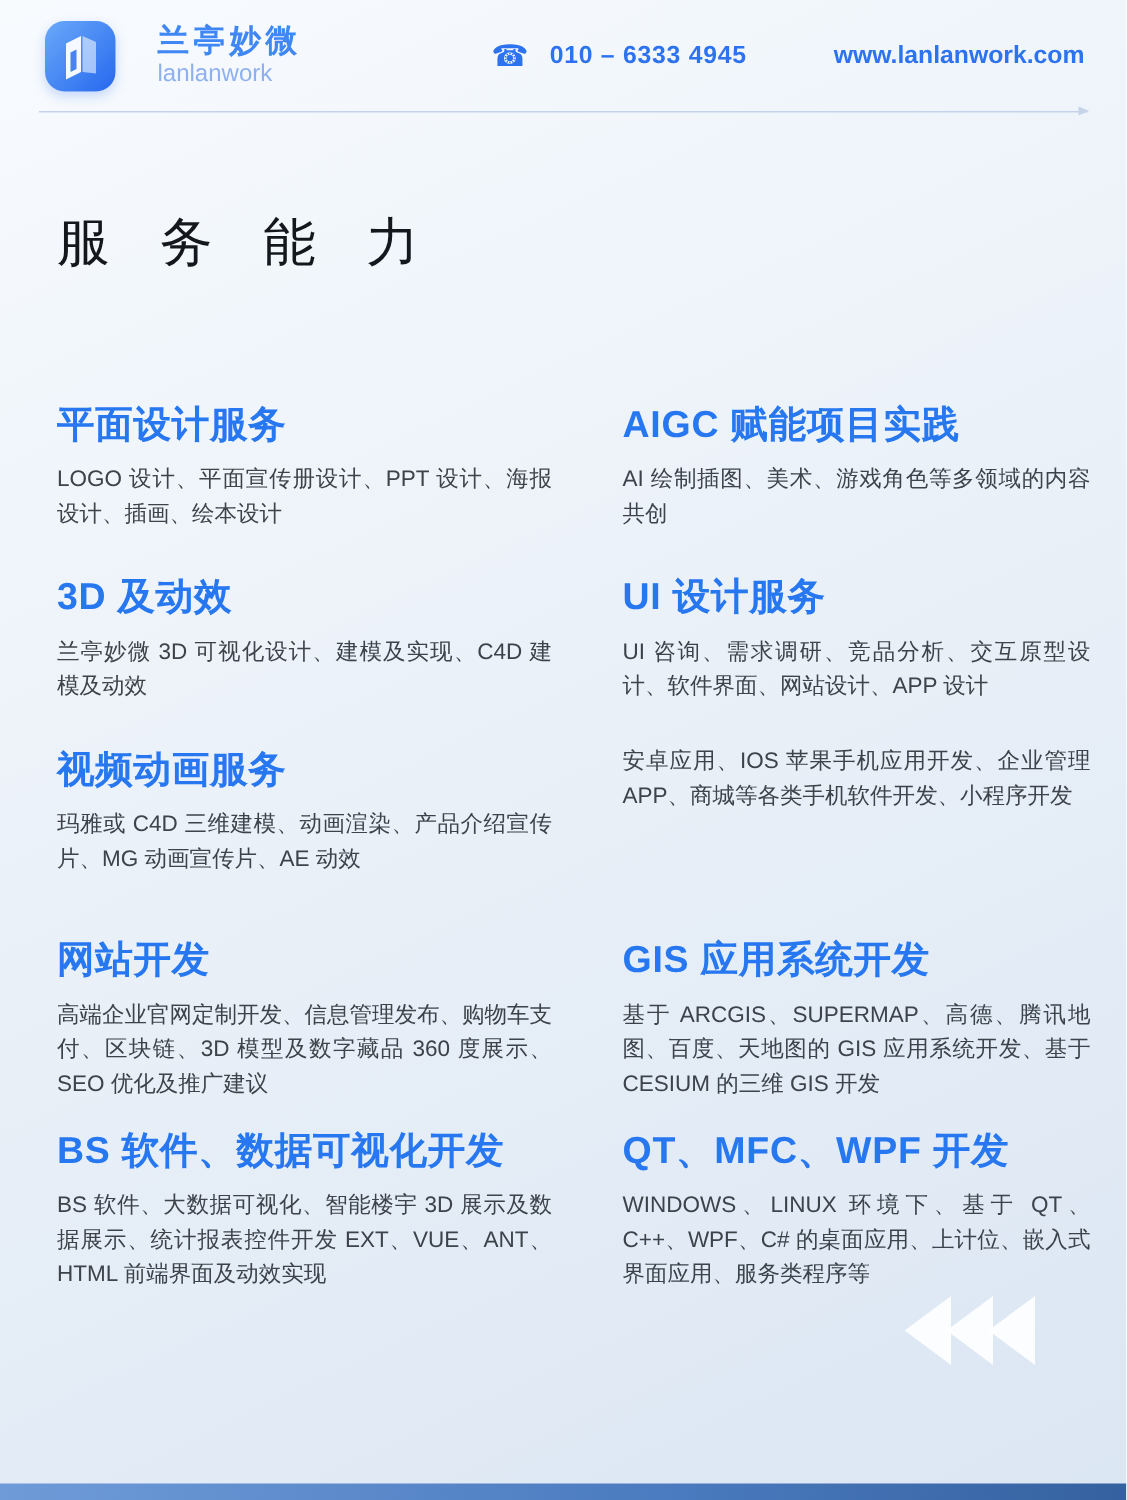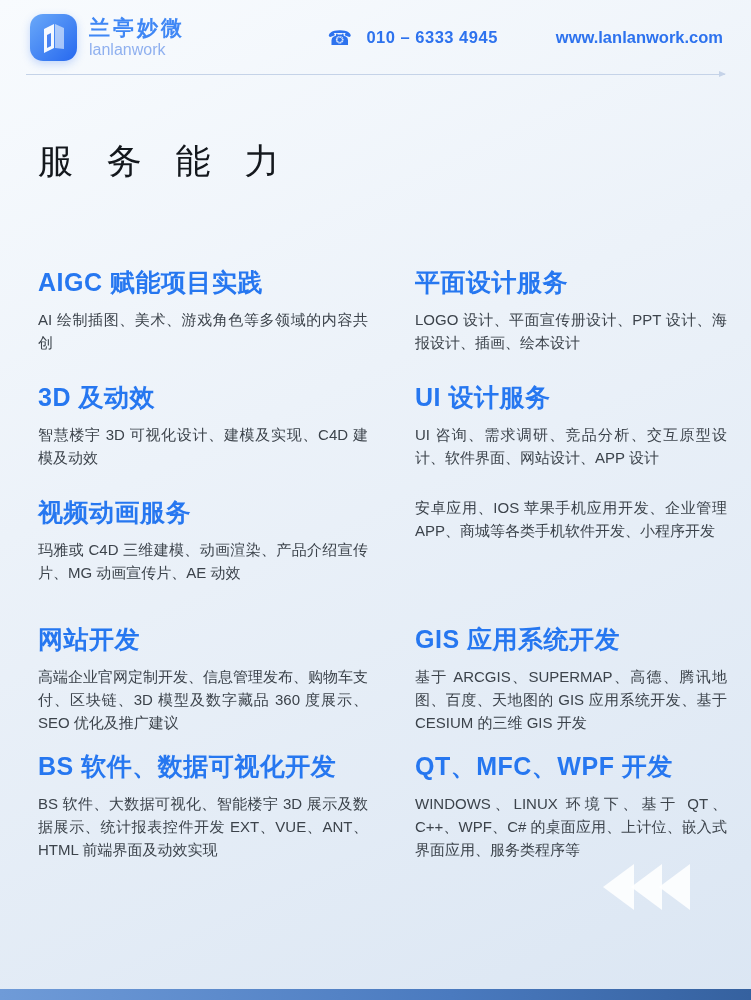--- a/index.html
+++ b/index.html
@@ -18,21 +18,21 @@
 
   
   .header {
     position: absolute;
     top: 0; left: 0; right: 0;
     height: 75px;
     display: flex;
     align-items: center;
     padding: 0 28px 0 30px;
   }
-  .brand { display: flex; align-items: center; gap: 12px; }
+  .brand { display: flex; align-items: center; gap: 28px; }
   .logo-badge {
     width: 47px; height: 47px;
     border-radius: 13px;
     background: linear-gradient(135deg, var(--logo-grad-start) 0%, var(--logo-grad-end) 100%);
     box-shadow: 0 3px 8px rgba(42,110,240,0.25);
     display: flex; align-items: center; justify-content: center;
   }
   .brand-text { display: flex; flex-direction: column; line-height: 1.05; }
   .brand-cn {
     font-size: 21px; font-weight: 600; letter-spacing: 3px;
@@ -155,33 +155,33 @@
     </div>
   </div>
   <div class="header-divider"></div>
 
   <h1 class="page-title">服 务 能 力</h1>
 
   <div class="services">
 
     <div class="svc-row h115">
       <div class="svc-item">
+        <div class="svc-title">平面设计服务</div>
+        <div class="svc-desc">LOGO 设计、平面宣传册设计、PPT 设计、海报设计、插画、绘本设计</div>
+      </div>
+      <div class="svc-item">
         <div class="svc-title">AIGC 赋能项目实践</div>
         <div class="svc-desc">AI 绘制插图、美术、游戏角色等多领域的内容共创</div>
       </div>
-      <div class="svc-item">
-        <div class="svc-title">平面设计服务</div>
-        <div class="svc-desc">LOGO 设计、平面宣传册设计、PPT 设计、海报设计、插画、绘本设计</div>
-      </div>
     </div>
 
     <div class="svc-row h115">
       <div class="svc-item">
         <div class="svc-title">3D 及动效</div>
-        <div class="svc-desc">智慧楼宇 3D 可视化设计、建模及实现、C4D 建模及动效</div>
+        <div class="svc-desc">兰亭妙微 3D 可视化设计、建模及实现、C4D 建模及动效</div>
       </div>
       <div class="svc-item">
         <div class="svc-title">UI 设计服务</div>
         <div class="svc-desc">UI 咨询、需求调研、竞品分析、交互原型设计、软件界面、网站设计、APP 设计</div>
       </div>
     </div>
 
     <div class="svc-row h127">
       <div class="svc-item">
         <div class="svc-title">视频动画服务</div>

